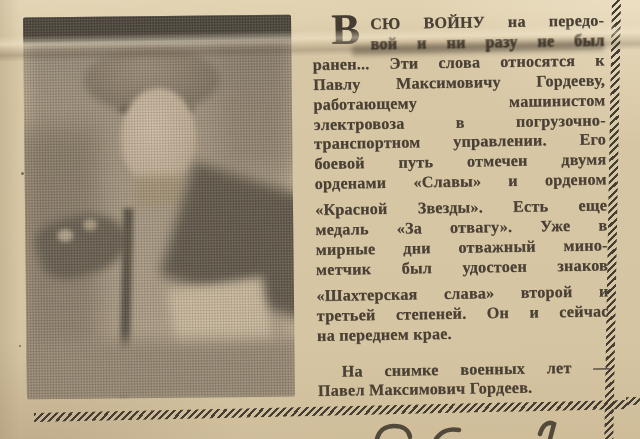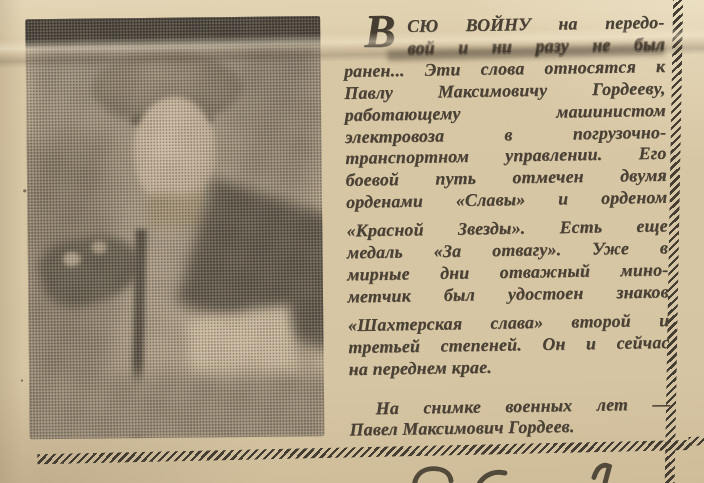--- a/index.html
+++ b/index.html
@@ -7,21 +7,20 @@
     position:relative;
     width:640px;height:439px;
     overflow:hidden;
     font-family:"Liberation Serif","DejaVu Serif",serif;
     background-color:#d8c7a5;
     background-image:
       radial-gradient(300px 160px at 6% 102%, rgba(150,128,98,.28), rgba(150,128,98,0) 70%),
       radial-gradient(340px 220px at 102% -2%, rgba(246,236,211,.55), rgba(246,236,211,0) 70%),
       linear-gradient(90deg, rgba(120,100,75,.16) 0px, rgba(120,100,75,0) 20px),
       linear-gradient(178deg, #e3d5b5 0px, #e0d1b0 30px, #d8c7a5 60px, #d6c5a2 78%, #cfbd9a 100%);
-    font-style: italic;
   }
 
   
   .photo{
     position:absolute;left:25px;top:16px;width:268px;height:382px;
     overflow:hidden;border-radius:2px;
     transform:rotate(-0.6deg);
     background:linear-gradient(180deg,#94897a 0%,#a1947f 30%,#a89a86 62%,#b2a28b 100%);
     box-shadow:inset 0 0 16px 5px rgba(216,199,167,.45);
   }

